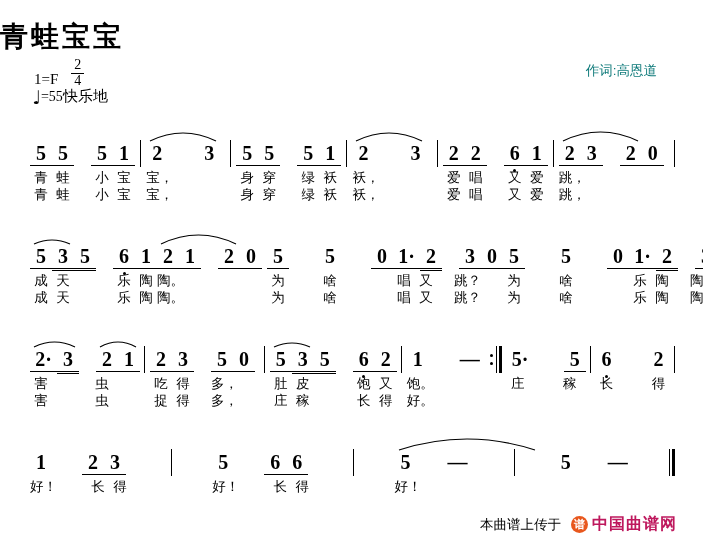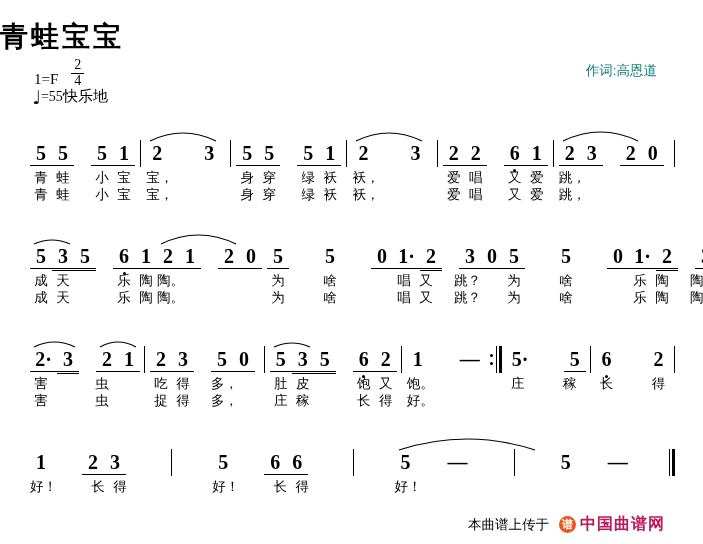--- a/index.html
+++ b/index.html
@@ -33,21 +33,21 @@
   .lrow+.lrow{margin-top:1px;}
   .lcell{display:inline-flex;justify-content:center;min-width:22px;font-size:13.5px;line-height:16px;white-space:nowrap;}
   .lcell.g1{margin-right:17px;}
   .lcell.g2{margin-right:30px;}
   .bar{width:1px;height:27px;background:#000;margin-top:14px;}
   .barw{display:flex;margin-top:14px;height:27px;align-items:stretch;}
   .bthin{width:1px;background:#000;}
   .bthick{width:3px;background:#000;margin-left:2px;}
   .rdots{display:flex;flex-direction:column;justify-content:center;gap:5px;margin-right:3px;}
   .rdot{width:3px;height:3px;border-radius:50%;background:#000;}
-  .footer{position:absolute;right:38px;bottom:9px;display:flex;align-items:center;font-size:13.5px;}
+  .footer{position:absolute;right:26px;bottom:9px;display:flex;align-items:center;font-size:13.5px;}
   .logo{width:17px;height:17px;border-radius:50%;color:#fff;font-size:11px;font-weight:700;
         display:flex;align-items:center;justify-content:center;margin:0 4px 0 10px;}
   .site{font:700 16px "Liberation Serif",serif;letter-spacing:1px;}
 </style>
 </head>
 <body>
 
 <div class="title">青蛙宝宝</div>
 
 <div class="header">

